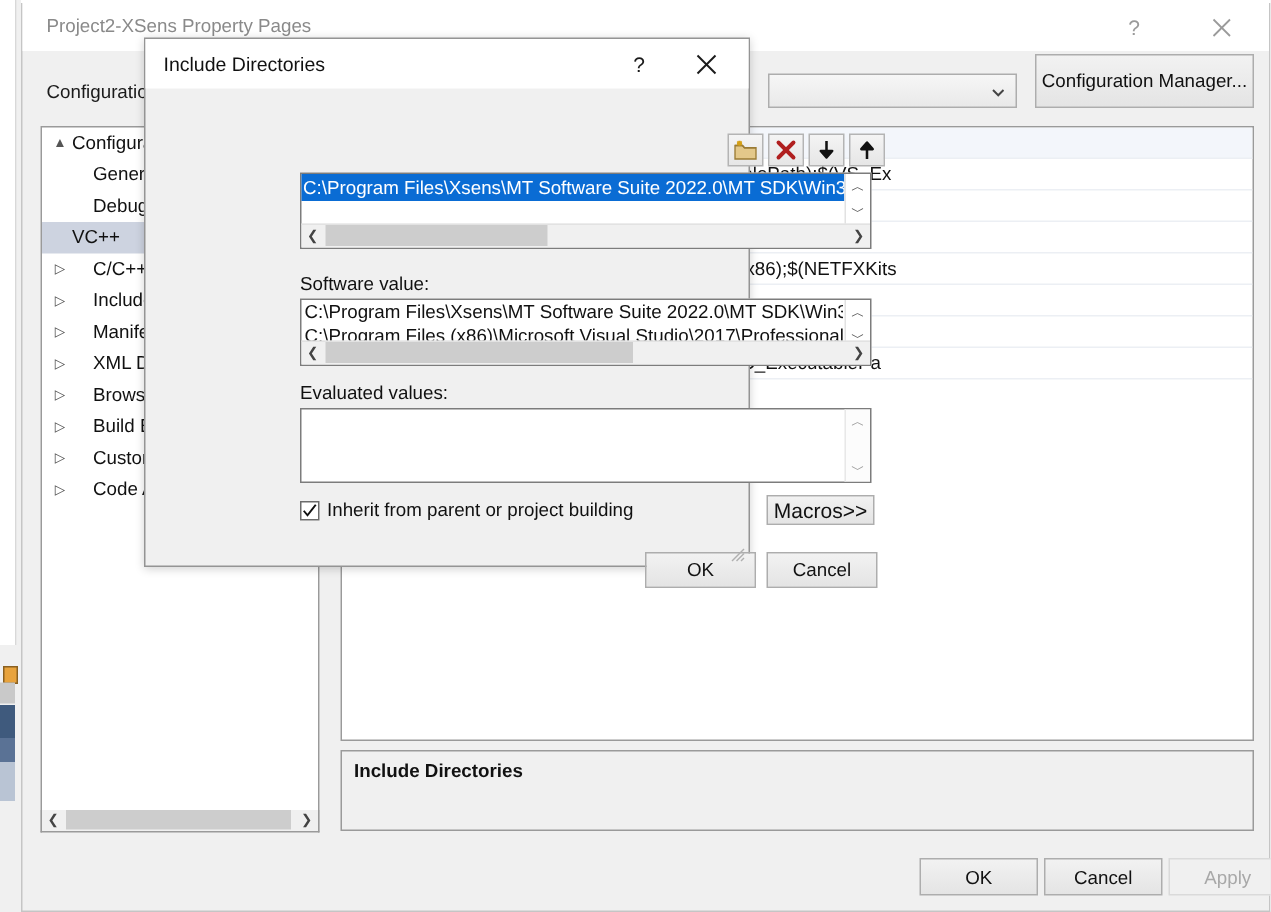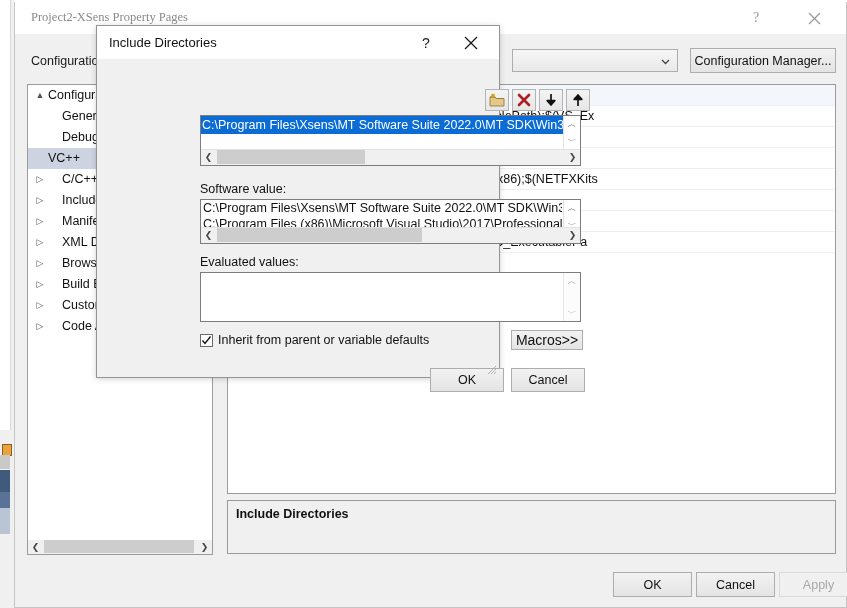--- a/index.html
+++ b/index.html
@@ -19,21 +19,21 @@
   #bg-win-tab4{position:absolute;left:0;top:508px;width:10px;height:26px;background:#b9c4d4;}
   #bg-mini-icon{position:absolute;left:2px;top:444px;width:8px;height:10px;background:#e8a33d;border:1px solid #8a6020;}
 
   
   #property-pages-window{
     position:absolute;left:14px;top:2px;width:833px;height:606px;
     background:#f0f0f0;border:1px solid #c5c5c5;border-top:none;
     box-sizing:border-box;
   }
   #pp-titlebar{
-    position:absolute;left:0;top:0;width:831px;height:32px;background:#ffffff;font-family:Liberation Serif, serif;
+    position:absolute;left:0;top:0;width:831px;height:32px;background:#ffffff;
   }
   #pp-title{
     position:absolute;left:16px;top:8px;font-size:12.5px;color:#8a8a8a;white-space:nowrap;
   }
   #pp-help-btn{
     position:absolute;right:70px;top:2px;width:40px;height:28px;
     display:flex;align-items:center;justify-content:center;
     font-size:14px;color:#9a9a9a;cursor:default;
   }
   #pp-close-btn{
@@ -47,21 +47,21 @@
   #config-combo{
     position:absolute;left:100px;top:47px;width:90px;height:23px;
     background:linear-gradient(#f6f6f6,#e9e9e9);border:1px solid #adadad;box-sizing:border-box;
   }
   #config-combo2{
     position:absolute;left:497px;top:47px;width:166px;height:23px;
     background:linear-gradient(#f6f6f6,#e9e9e9);border:1px solid #adadad;box-sizing:border-box;
   }
   .combo-chev{position:absolute;right:6px;top:6px;width:11px;height:11px;}
   #config-mgr-btn{
-    position:absolute;left:675px;top:46px;width:146px;height:25px;
+    position:absolute;left:675px;top:34px;width:146px;height:36px;
     background:linear-gradient(#f2f2f2,#e4e4e4);border:1px solid #adadad;box-sizing:border-box;
     display:flex;align-items:center;justify-content:center;font-size:12.5px;color:#111;cursor:default;
   }
 
   
   #tree-panel{
     position:absolute;left:12px;top:82px;width:186px;height:470px;
     background:#ffffff;border:1px solid #9a9a9a;box-sizing:border-box;overflow:hidden;
   }
   .tree-row{
@@ -386,21 +386,21 @@
       <div class="dn">﹀</div>
     </div>
   </div>
 
   <div id="inherit-check-wrap">
     <div id="inherit-box">
       <svg width="11" height="11" viewBox="0 0 11 11">
         <polyline points="1.5,5.5 4,8.5 9.5,1.5" fill="none" stroke="#111" stroke-width="1.3"></polyline>
       </svg>
     </div>
-    <span id="inherit-label">Inherit from parent or variable defaults</span>
+    <span id="inherit-label">Inherit from parent or project building</span>
   </div>
 
   <div id="macros-btn">Macros&gt;&gt;</div>
   <div class="dlg-btn" id="dlg-ok">OK</div>
   <div class="dlg-btn" id="dlg-cancel">Cancel</div>
 
   <svg id="resize-grip" viewBox="0 0 12 12">
     <g stroke="#b0b0b0" stroke-width="1">
       <line x1="11" y1="3" x2="3" y2="11"></line>
       <line x1="11" y1="6" x2="6" y2="11"></line>

